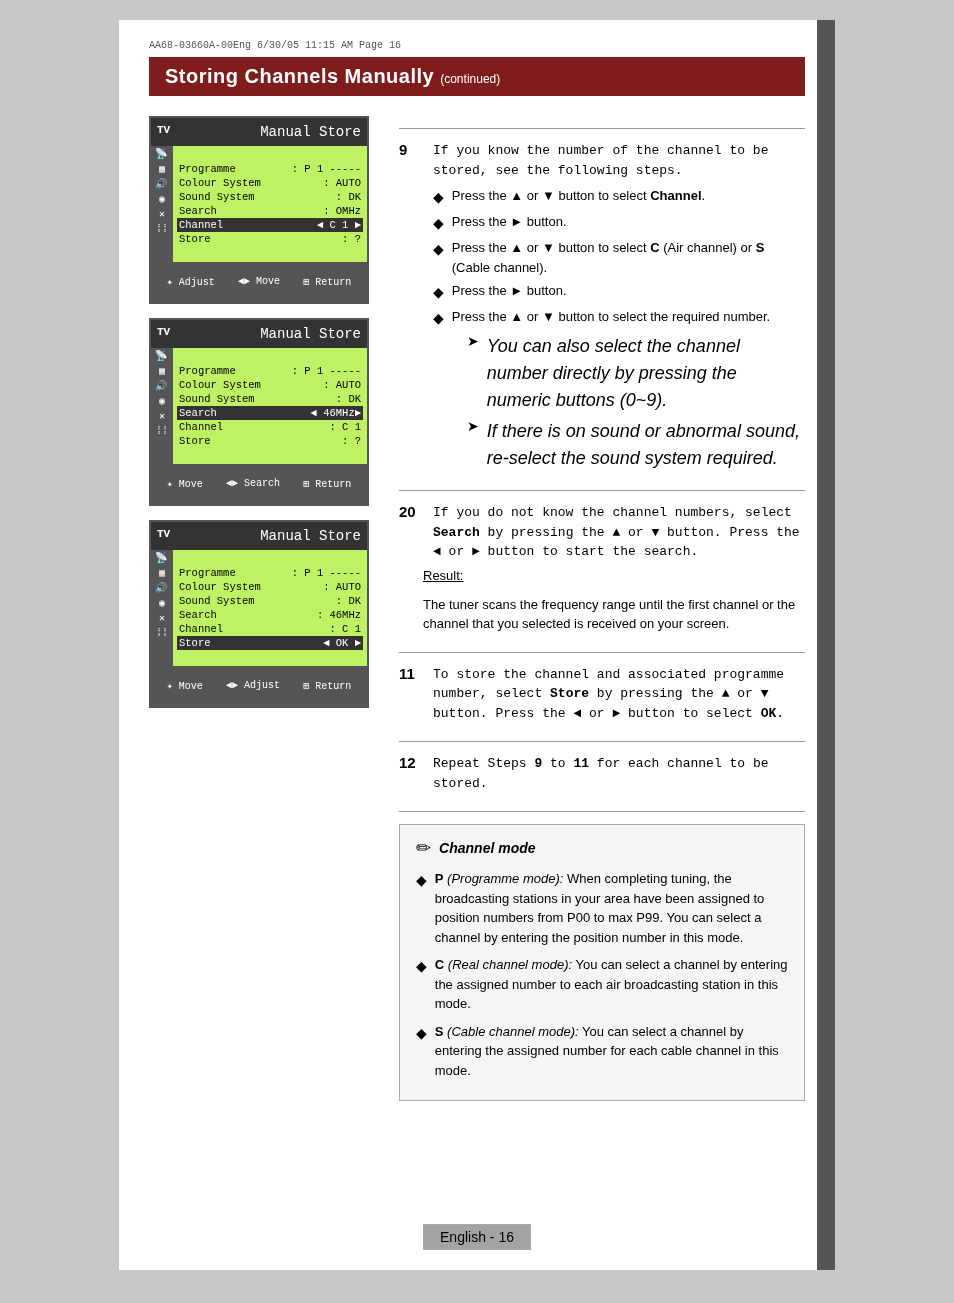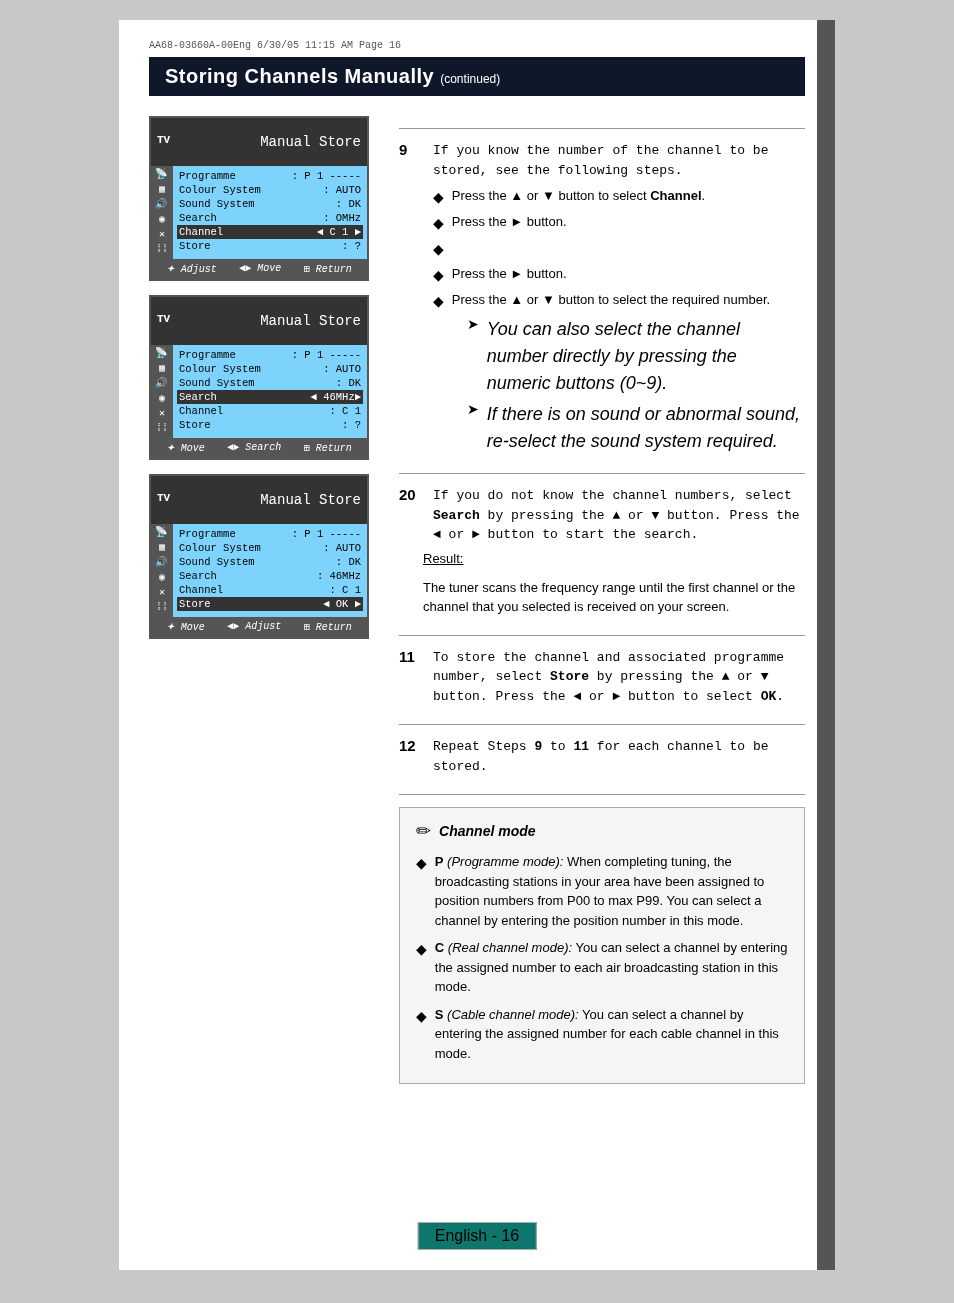--- a/index.html
+++ b/index.html
@@ -14,21 +14,21 @@
     .page {
       width: 716px;
       min-height: 1250px;
       background: #fff;
       margin: 20px auto;
       padding: 20px 30px 30px 30px;
       position: relative;
     }
     
     .header-bar {
-      background: #0f172a;
+      background: #7f1d1d;
       color: #fff;
       padding: 8px 16px;
       margin-bottom: 20px;
       display: flex;
       align-items: baseline;
       gap: 6px;
     }
     .header-title-bold {
       font-size: 20px;
       font-weight: 900;
@@ -57,21 +57,21 @@
       background: #e8e8e8;
       margin-bottom: 14px;
       font-family: 'Courier New', monospace;
       font-size: 11px;
     }
     .tv-box-header {
       background: #333;
       color: #fff;
       display: flex;
       justify-content: space-between;
-      padding: 16px 6px;
+      padding: 6px 6px;
       font-size: 11px;
       text-align: right;
     }
     .tv-box-header .tv-label { font-weight: bold; }
     .tv-box-header .store-label { font-size: 14px; }
     .tv-box-body {
       display: flex;
     }
     .tv-icons {
       background: #555;
@@ -83,44 +83,43 @@
       width: 22px;
     }
     .tv-icon {
       color: #fff;
       font-size: 10px;
       text-align: center;
       line-height: 1;
     }
     .tv-menu-rows {
       flex: 1;
-      padding: 3px 4px;
-      background: #7dd3fc;
+      padding: 16px 4px;
+      background: #bef264;
     }
     .tv-row {
       display: flex;
       justify-content: space-between;
       padding: 1px 2px;
       font-size: 10.5px;
       color: #000;
     }
     .tv-row.highlighted {
       background: #333;
       color: #fff;
     }
     .tv-row .row-label { font-weight: normal; }
     .tv-row .row-value { }
     .tv-footer {
       background: #555;
       color: #fff;
       display: flex;
       justify-content: space-around;
-      padding: 4px 4px;
+      padding: 14px 4px;
       font-size: 10px;
-      font-style: italic;
     }
     
     .step-block {
       margin-bottom: 18px;
     }
     .step-header {
       display: flex;
       gap: 12px;
       margin-bottom: 6px;
     }
@@ -217,22 +216,22 @@
       line-height: 1.5;
     }
     
     .page-footer {
       position: absolute;
       bottom: 20px;
       left: 50%;
       transform: translateX(-50%);
       border: 1px solid #aaa;
       padding: 4px 16px;
-      font-size: 16px;
-      background: #0f766e;
+      font-size: 14px;
+      background: #a3a3a3;
     }
     
     .file-header {
       font-size: 10px;
       color: #555;
       margin-bottom: 6px;
       font-family: 'Courier New', monospace;
     }
     
     .right-accent {
@@ -419,20 +418,21 @@
           <div class="bullet-item">
             <span class="bullet-diamond">◆</span>
             <span>Press the ▲ or ▼ button to select <b>Channel</b>.</span>
           </div>
           <div class="bullet-item">
             <span class="bullet-diamond">◆</span>
             <span>Press the ► button.</span>
           </div>
           <div class="bullet-item">
             <span class="bullet-diamond">◆</span>
+            <span>Press the ▲ or ▼ button to select <b>C</b> (Air channel) or <b>S</b> (Cable channel).</span>
           </div>
           <div class="bullet-item">
             <span class="bullet-diamond">◆</span>
             <span>Press the ► button.</span>
           </div>
           <div class="bullet-item">
             <span class="bullet-diamond">◆</span>
             <span>Press the ▲ or ▼ button to select the required number.</span>
           </div>
           <div class="note-block">

